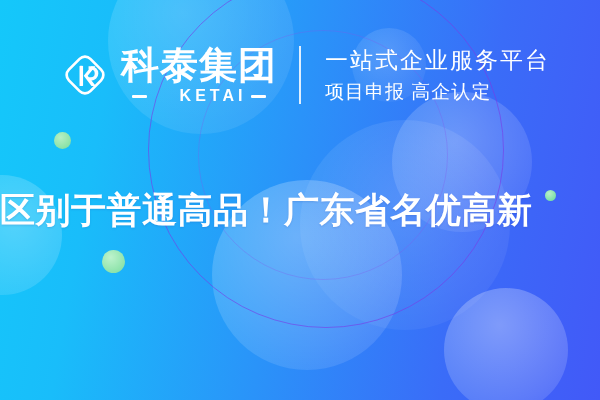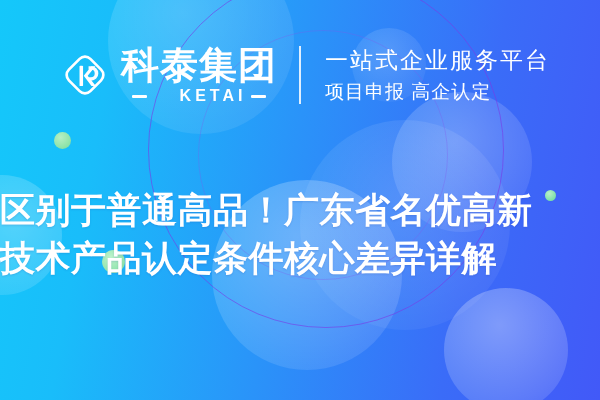--- a/index.html
+++ b/index.html
@@ -232,16 +232,15 @@
 
     <div id="tagline-block">
       <div id="tagline-main">一站式企业服务平台</div>
       <div id="tagline-sub">项目申报 高企认定</div>
     </div>
 
   </div>
 
   <div id="headline">
     <div class="headline-line">区别于普通高品！广东省名优高新</div>
-    <div class="headline-line">技术产品认定条件核心差异详解</div>
   </div>
 
 </div>
 
 </body></html>

